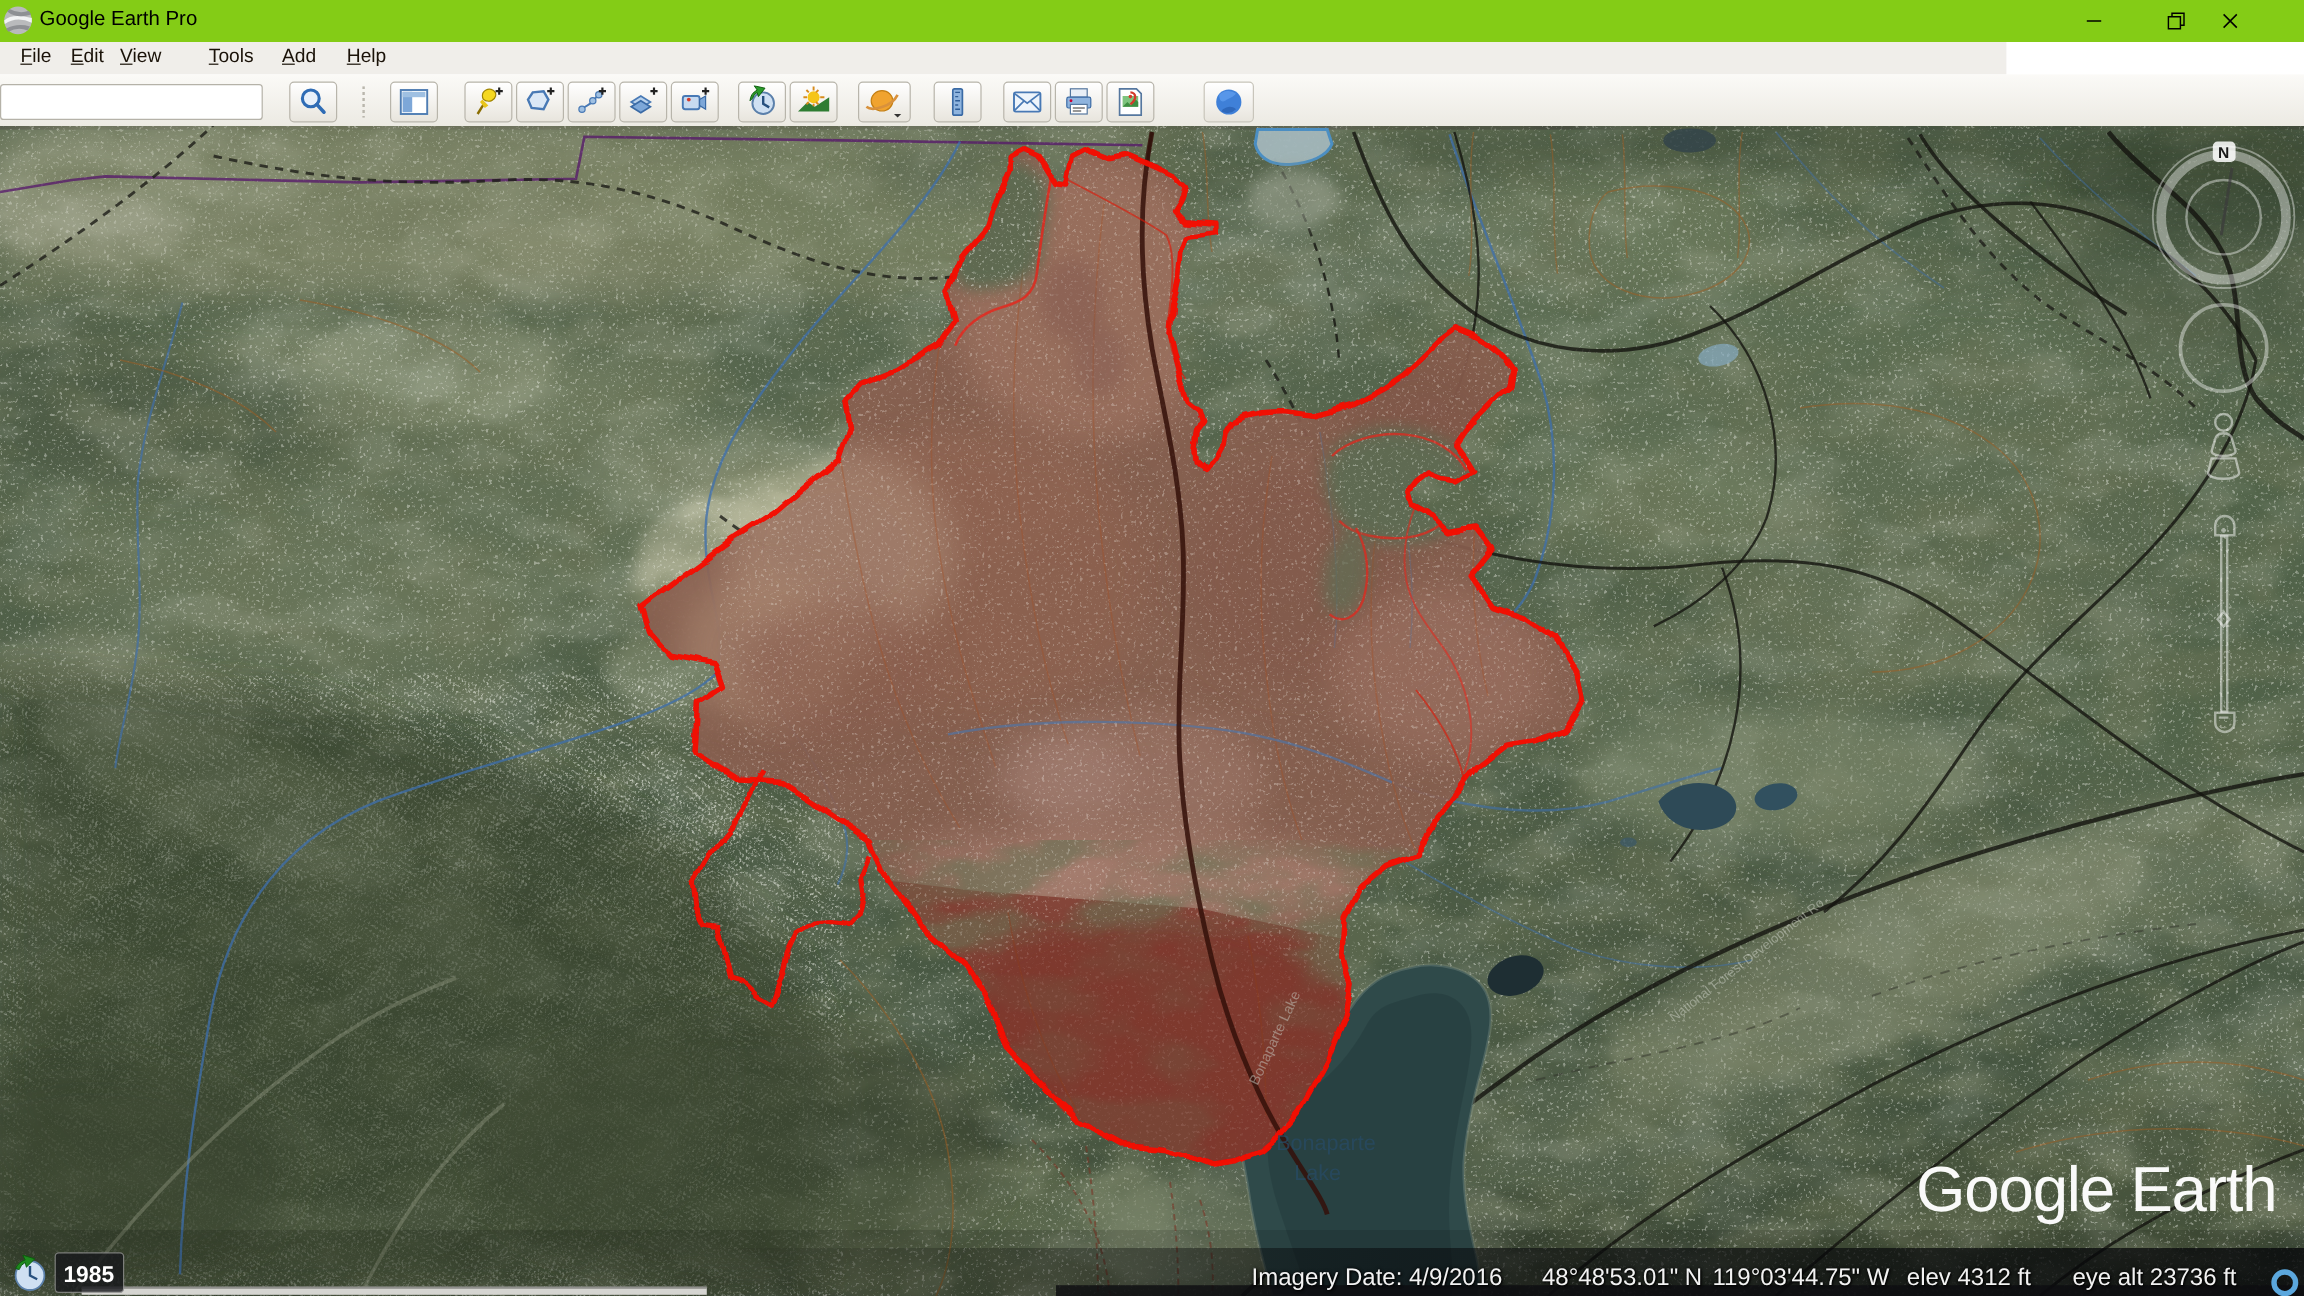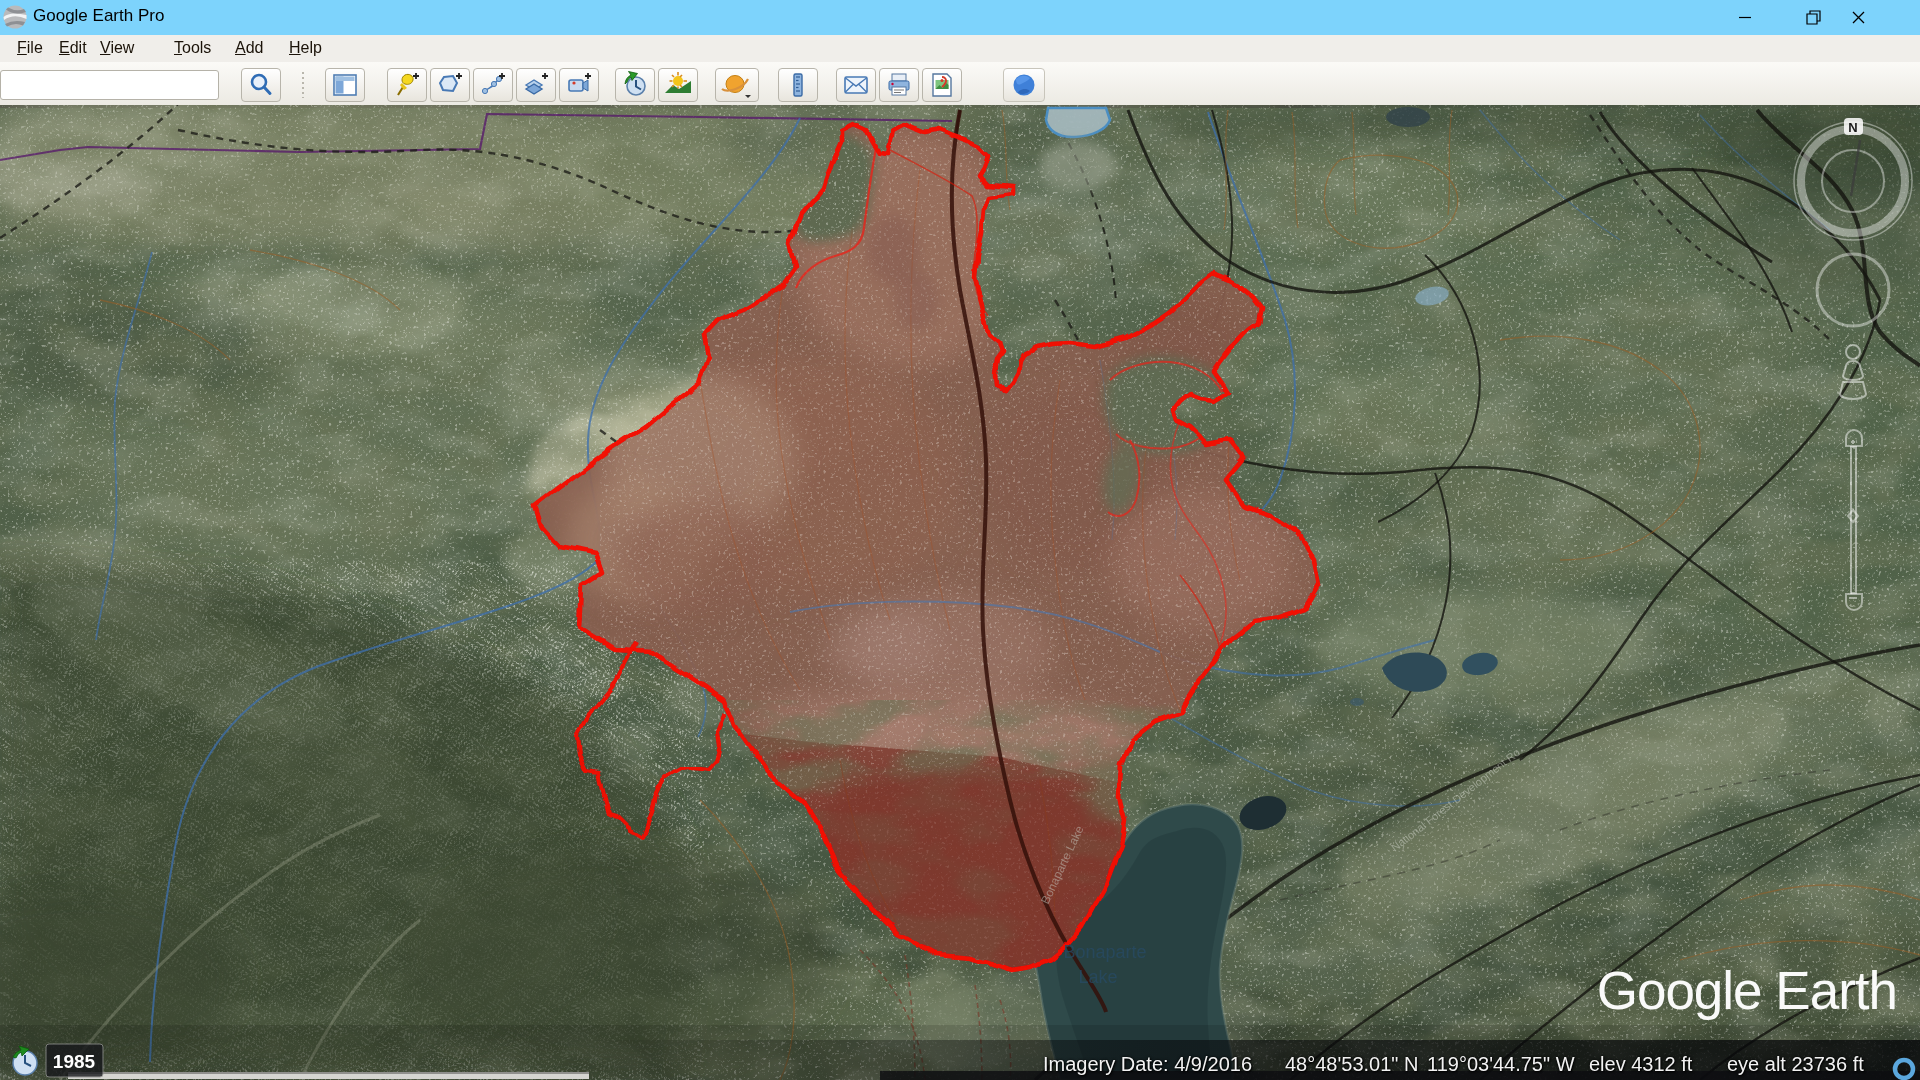--- a/index.html
+++ b/index.html
@@ -1,21 +1,21 @@
 <!DOCTYPE html>
 <html><head>
 <meta charset="utf-8">
 <style>
 html,body{margin:0;padding:0;width:1920px;height:1080px;overflow:hidden;
   font-family:"Liberation Sans",sans-serif;background:#fff;}
-#titlebar{position:absolute;left:0;top:0;width:1920px;height:35px;background:#7dd3fc;}
+#titlebar{position:absolute;left:0;top:0;width:1920px;height:35px;background:#84cc16;}
 #titleicon{position:absolute;left:2px;top:4px;}
 #titletext{position:absolute;left:33px;top:6px;font-size:17px;color:#000;}
 .winbtn{position:absolute;top:0;height:35px;width:46px;}
-#menubar{position:absolute;left:0;top:35px;width:1920px;height:27px;background:#f0eeea;
+#menubar{position:absolute;left:0;top:35px;width:1672px;height:27px;background:#f0eeea;
   font-size:16px;color:#1a1208;}
 .menu{position:absolute;top:4px;}
 .menu u{text-decoration:underline;}
 #toolbar{position:absolute;left:0;top:62px;width:1920px;height:43px;
   background:linear-gradient(#fbfaf7,#eceae3);border-bottom:1px solid #c9c6bc;}
 #searchbox{position:absolute;left:0px;top:8px;width:219px;height:30px;background:#fff;
   border:1px solid #b5b2a8;border-radius:3px;box-sizing:border-box;}
 .tbtn{position:absolute;top:6px;width:40px;height:34px;border:1px solid #b8b5ab;border-radius:4px;
   background:linear-gradient(#ffffff,#e8e5dd);box-sizing:border-box;}
 .tbtn svg{position:absolute;left:50%;top:50%;transform:translate(-50%,-50%);}

